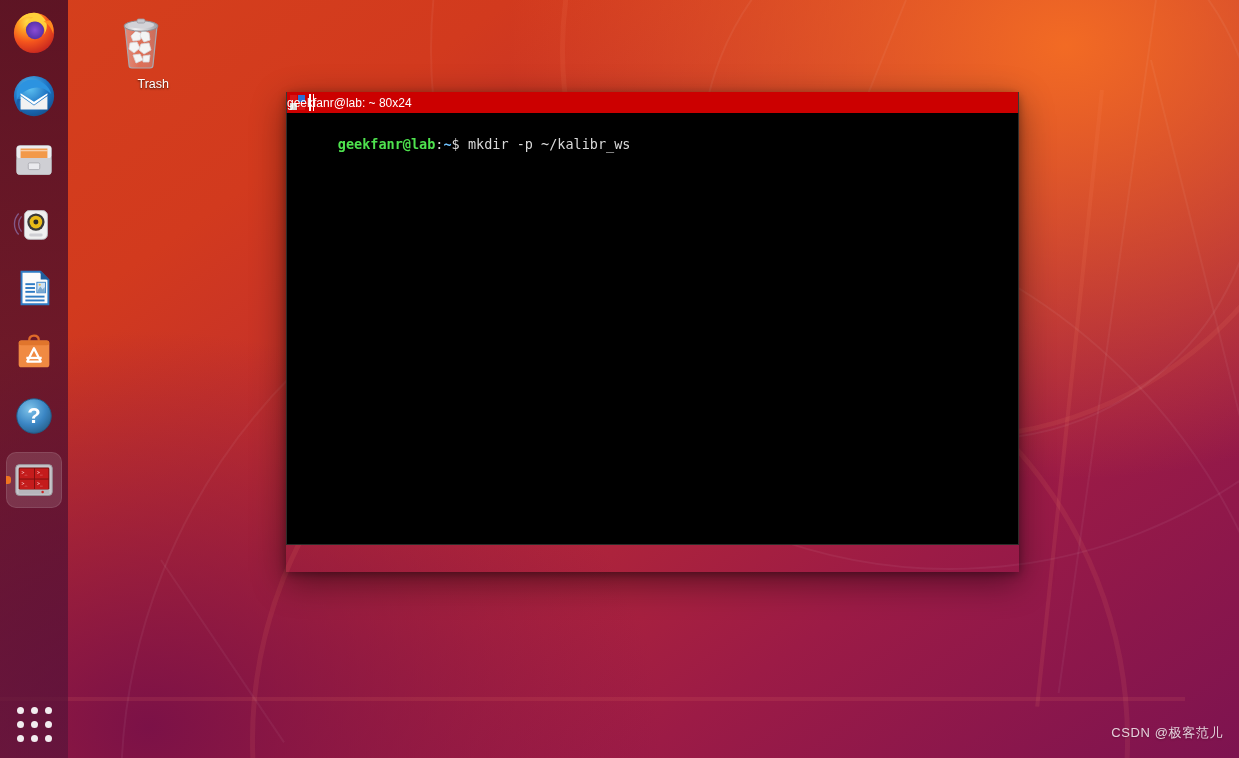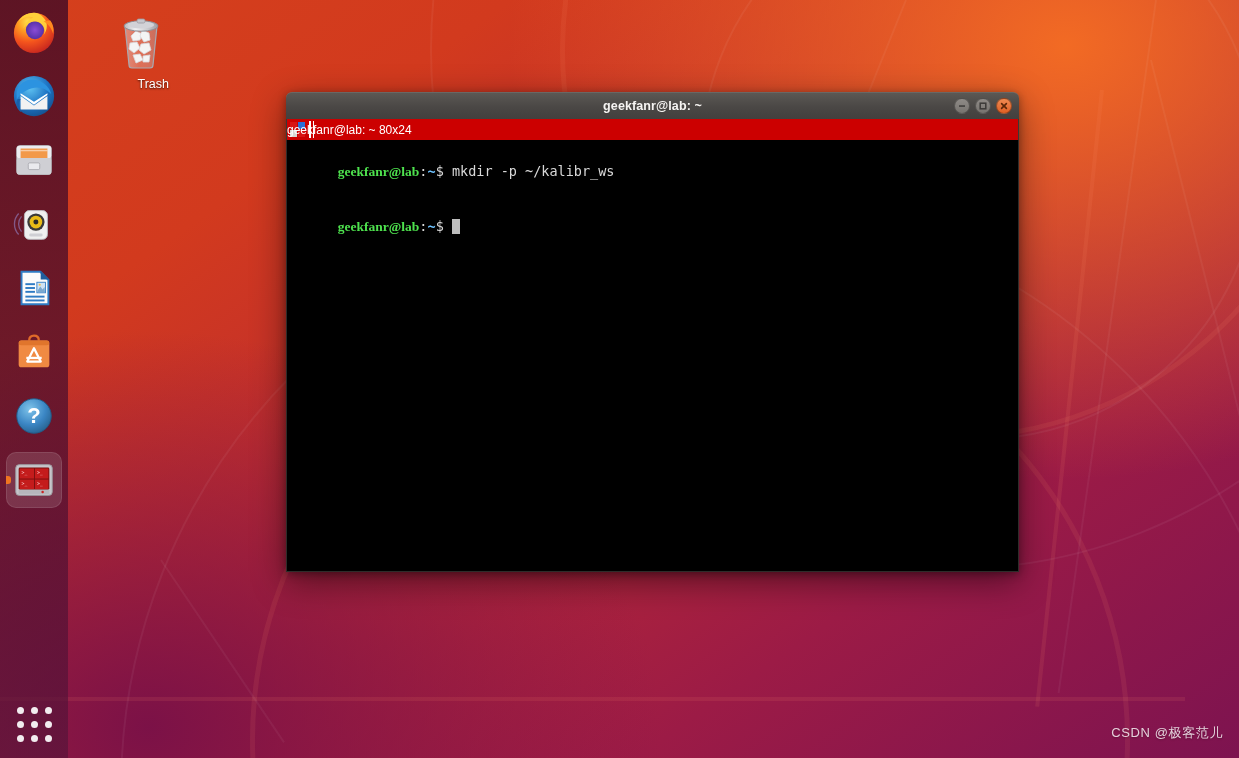--- a/index.html
+++ b/index.html
@@ -158,21 +158,21 @@
     border-left:1px solid #2e2c2a;
     border-right:1px solid #2e2c2a;
     border-bottom:1px solid #2e2c2a;
     padding:4px 0 0 2px;
     font-family:"DejaVu Sans Mono", monospace;
     font-size:13.5px;
     line-height:18px;
     overflow:hidden;
   }
   .term-line { white-space:pre; }
-  .c-green  { color:#4ee24e; font-weight:bold;font-family:Liberation Serif, serif; }
+  .c-green  { color:#4ee24e; font-weight:bold; }
   .c-white  { color:#d8d8d8; }
   .c-blue   { color:#6fc3ff; font-weight:bold; }
   .cursor {
     display:inline-block;
     width:8px; height:15px;
     background:#bdbdbd;
     vertical-align:-3px;
   }
 
   
@@ -376,56 +376,33 @@
         <i></i>
         <i></i>
         <i></i>
         <i></i>
     </span>
   </div>
 </div>
 
 <div id="terminal-window">
 
-  <div id="titlebar">
-    <span id="window-title">geekfanr@lab: ~</span>
-    <div id="winbuttons">
-      <span class="wbtn min">
-        <svg width="10" height="10" viewBox="0 0 10 10">
-            <rect x="2" y="4.3" width="6" height="1.5" fill="#3c3a38"></rect>
-          </svg>
-      </span>
-      <span class="wbtn max">
-        <svg width="10" height="10" viewBox="0 0 10 10">
-            <rect x="2.2" y="2.2" width="5.6" height="5.6" fill="none" stroke="#3c3a38" stroke-width="1.5"></rect>
-          </svg>
-      </span>
-      <span class="wbtn close">
-        <svg width="10" height="10" viewBox="0 0 10 10">
-            <path d="M2.6 2.6 L7.4 7.4 M7.4 2.6 L2.6 7.4" stroke="#5e2708" stroke-width="1.6" stroke-linecap="round"></path>
-          </svg>
-      </span>
-    </div>
-  </div>
 
   <div id="tabbar">
     <span id="tab-terminal-icon">
       <i class="sq-r"></i>
         <i class="sq-b"></i>
         <i class="sq-w"></i>
         <i class="sq-r"></i>
     </span>
     <span class="tab-sep"></span>
     <span class="tab-sep2"></span>
     <span id="tab-label">geekfanr@lab: ~ 80x24</span>
   </div>
 
   <div id="terminal-body">
     <div class="term-line">
       <span class="c-green">geekfanr@lab</span><span class="c-white">:</span><span class="c-blue">~</span><span class="c-white">$</span><span class="c-white"> mkdir -p ~/kalibr_ws</span>
     </div>
-    <div class="term-line">
-      <span class="c-green">geekfanr@lab</span><span class="c-white">:</span><span class="c-blue">~</span><span class="c-white">$</span><span class="c-white"> </span><span class="cursor"></span>
-    </div>
   </div>
 </div>
 
 <div id="watermark">CSDN @极客范儿</div>
 
 </body></html>

